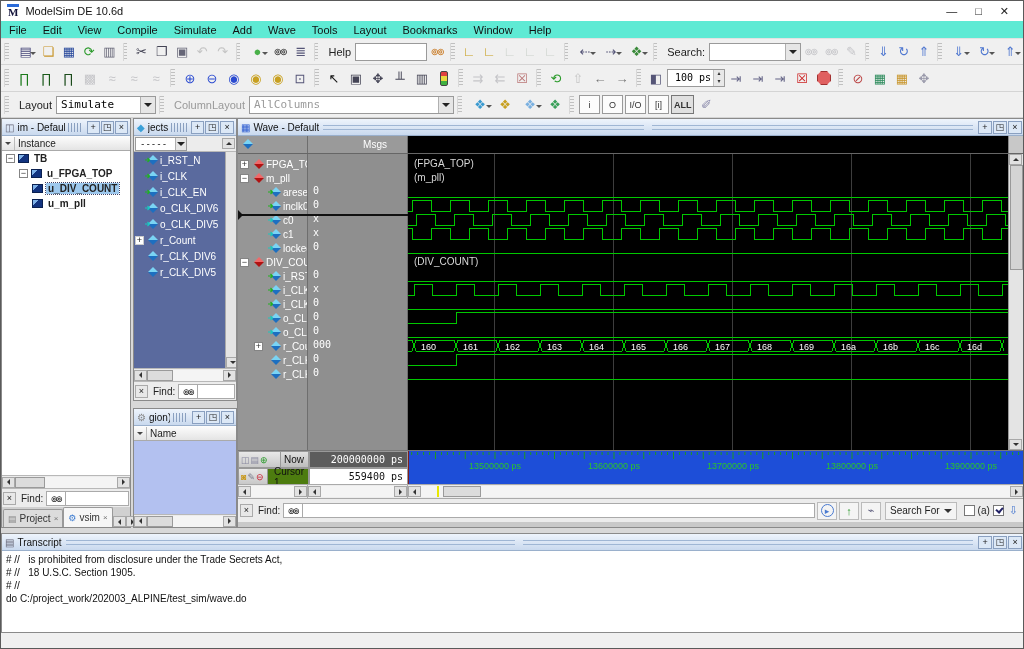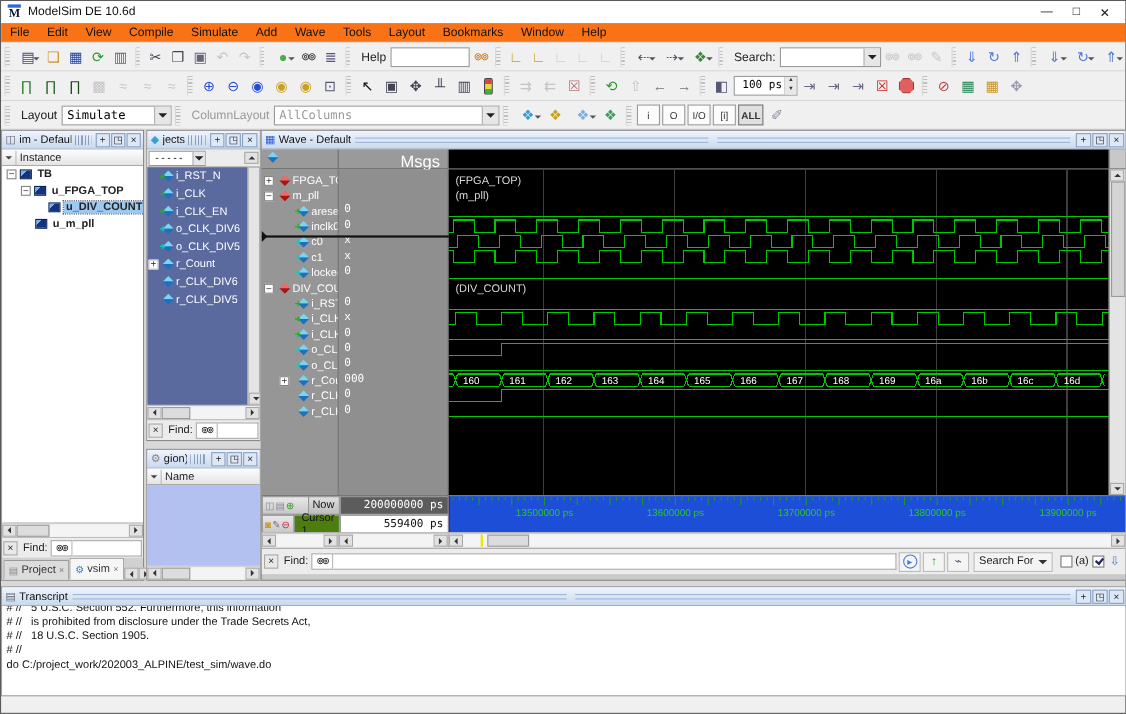--- a/index.html
+++ b/index.html
@@ -4,21 +4,21 @@
 <style>
   html,body{margin:0;padding:0;background:#888;}
   *{box-sizing:border-box;font-family:"Liberation Sans",sans-serif;}
   #app{position:relative;width:1024px;height:649px;background:#f0f0f0;border:1px solid #5a5a5a;overflow:hidden;}
   .mono{font-family:"DejaVu Sans Mono",monospace;}
   
   #titlebar{position:absolute;left:0;top:0;width:100%;height:20px;background:#fff;display:flex;align-items:center;padding:0 6px;font-size:11px;color:#111;}
   #mlogo{font-weight:bold;font-family:"Liberation Serif",serif;color:#14143c;border-top:3px solid #2a6ad8;line-height:11px;margin-right:6px;padding:0 1px;}
   #winbtns{margin-left:auto;display:flex;gap:18px;font-size:11px;color:#222;padding-right:8px;}
   #winbtns span{cursor:default;}
-  #menubar{position:absolute;left:0;top:20px;width:100%;height:18px;background:#f97316;display:flex;align-items:center;font-size:11px;color:#111;border-bottom:1px solid #e2e2e2;text-align:center;}
+  #menubar{position:absolute;left:0;top:20px;width:100%;height:18px;background:#5eead4;display:flex;align-items:center;font-size:11px;color:#111;border-bottom:1px solid #e2e2e2;text-align:center;}
   .mi{padding:1px 8px;}
   
   .tbrow{position:absolute;left:0;width:100%;background:#f0f0f0;display:flex;align-items:center;border-bottom:1px solid #d4d4d4;overflow:hidden;}
   #tb1{top:38px;height:26px;} #tb2{top:64px;height:27px;} #tb3{top:91px;height:26px;}
   .tgrip{width:5px;height:18px;margin:0 4px 0 3px;background:repeating-linear-gradient(180deg,#c0c0c0 0 1px,transparent 1px 3px);border-left:1px solid #d8d8d8;}
   .btn{position:relative;width:22px;height:20px;display:inline-flex;align-items:center;justify-content:center;border:1px solid transparent;border-radius:2px;}
   .glyph{font-size:13px;line-height:13px;}
   .glyph.small{font-size:8px;letter-spacing:-1px;font-weight:bold;}
   .btn.dd{width:28px;}
   .btn.dd::after{content:"";position:absolute;right:1px;top:9px;border:3px solid transparent;border-top-color:#555;}
@@ -87,21 +87,21 @@
   .oexp.exp{width:9px;height:9px;border:1px solid #ccc;background:#fff;color:#222;font-size:9px;line-height:7px;margin:0 1px;}
   .sic{width:15px;flex:none;display:inline-flex;align-items:center;}
   .olbl{overflow:hidden;}
   #objVScroll{position:absolute;right:0;top:0;bottom:0;width:11px;background:#e4e4e4;border-left:1px solid #aaa;display:flex;flex-direction:column;justify-content:space-between;}
   #procPanel{left:132px;top:290px;width:104px;height:385px;height:calc(410px - 290px);display:flex;flex-direction:column;}
   #procBody{flex:1;background:#b3c1f0;}
   
   #wavePanel{left:236px;top:0;width:788px;height:410px;background:#c9c9c9;display:flex;flex-direction:column;}
   #wHeader{height:18px;display:flex;background:#9a9a9a;border-bottom:1px solid #666;}
   #wHdrNames{width:70px;display:flex;align-items:center;padding-left:2px;border-right:1px solid #6e6e6e;}
-  #wHdrVals{width:100px;font-size:15px;color:#fff;text-align:right;padding:3px 7px 0 0;border-right:1px solid #6e6e6e;}
+  #wHdrVals{width:100px;font-size:10px;color:#fff;text-align:right;padding:3px 20px 0 0;border-right:1px solid #6e6e6e;}
   #wHdrCanvas{flex:1;background:#000;}
   #wHdrCorner{width:16px;background:#c8c8c8;border-left:1px solid #888;}
   #wBody{position:relative;height:296px;display:flex;}
   #wNames{width:70px;background:#969696;padding-top:3px;border-right:1px solid #6e6e6e;overflow:hidden;}
   .wnrow{height:14px;display:flex;align-items:center;position:relative;color:#fff;font-size:10px;white-space:nowrap;}
   .wlbl{overflow:hidden;}
   .wexp{position:absolute;left:16px;}
   #wVals{width:100px;background:#8f8f8f;padding-top:3px;border-right:1px solid #6e6e6e;}
   .wvrow{height:14px;font-size:10px;color:#fff;padding-left:5px;font-family:"DejaVu Sans Mono",monospace;}
   #wCanvas{width:600px;background:#000;}
@@ -460,21 +460,21 @@
           <div class="trow" style="padding-left: 4px;">
             <span class="exp">−</span>
             <span class="chip"></span>
             <span class="tlbl">TB</span>
           </div>
           <div class="trow" style="padding-left: 17px;">
             <span class="exp">−</span>
             <span class="chip"></span>
             <span class="tlbl">u_FPGA_TOP</span>
           </div>
-          <div class="trow sel" style="padding-left: 42px;">
+          <div class="trow sel" style="padding-left: 30px;">
             <span class="chip"></span>
             <span class="tlbl">u_DIV_COUNT</span>
           </div>
           <div class="trow" style="padding-left: 30px;">
             <span class="chip"></span>
             <span class="tlbl">u_m_pll</span>
           </div>
         </div>
       <div class="hscroll">
         <span class="sbtn l"></span>
@@ -1081,21 +1081,20 @@
     <div class="phead">
       <span class="phicon" style="color:#667">▤</span>
       <span class="ptitle">Transcript</span>
       <span class="hgrip"></span>
       <span class="hgrip"></span>
       <span class="pbtn">+</span>
       <span class="pbtn">◳</span>
       <span class="pbtn">×</span>
     </div>
     <div id="transBody">
-        <div class="tl clip"># //   5 U.S.C. Section 552. Furthermore, this information</div>
         <div class="tl"># //   is prohibited from disclosure under the Trade Secrets Act,</div>
         <div class="tl"># //   18 U.S.C. Section 1905.</div>
         <div class="tl"># //</div>
         <div class="tl">do C:/project_work/202003_ALPINE/test_sim/wave.do</div>
         <div class="tl"></div>
       </div>
   </div>
 
 
 </div>

